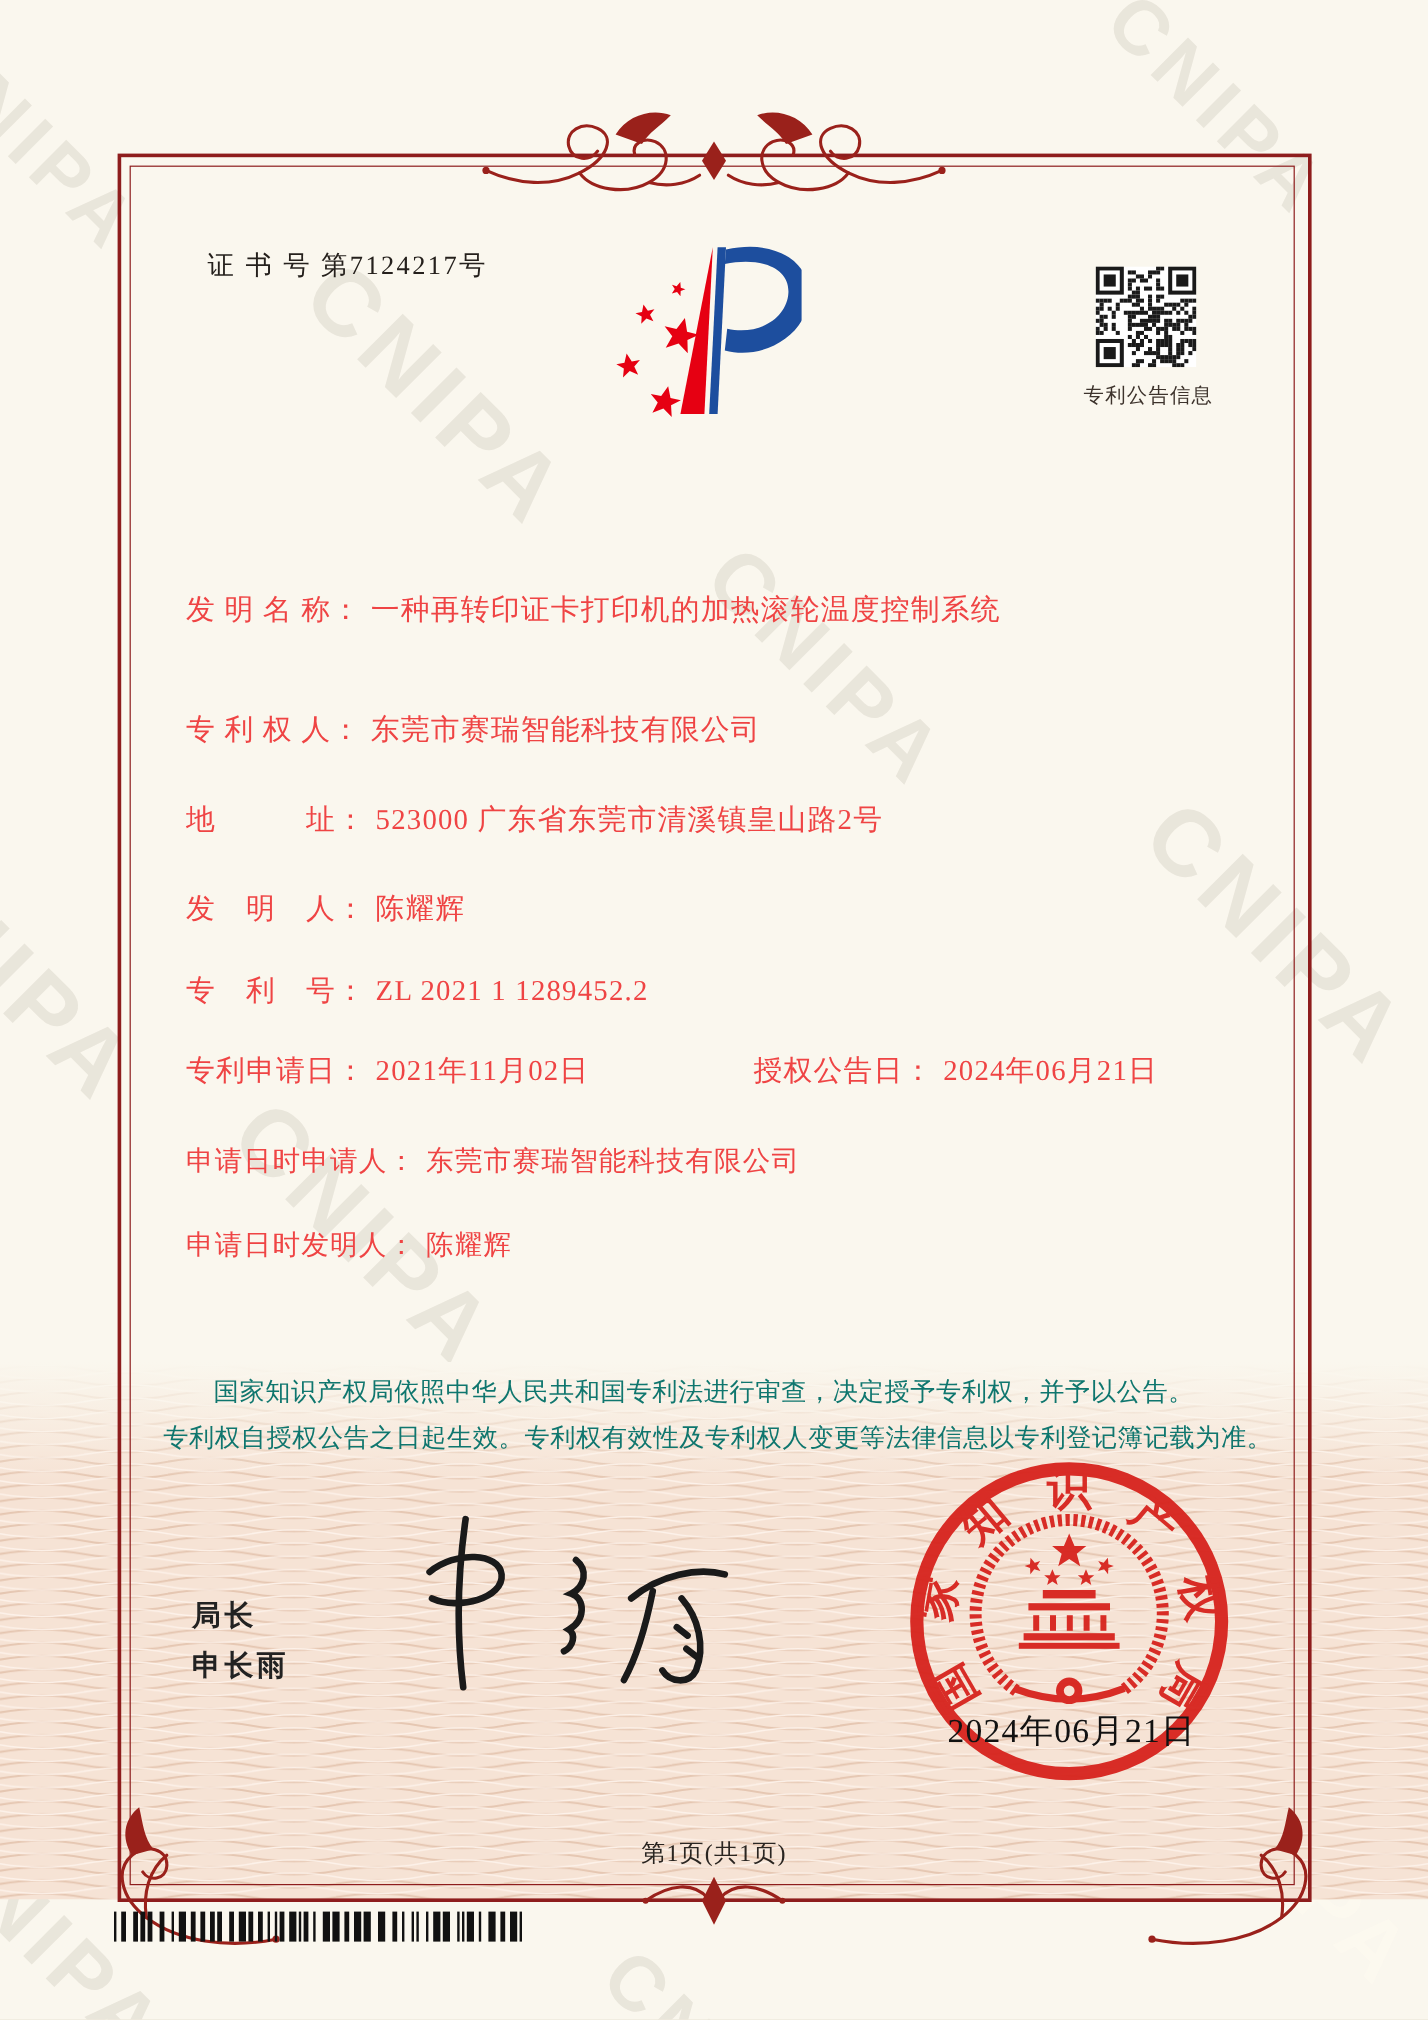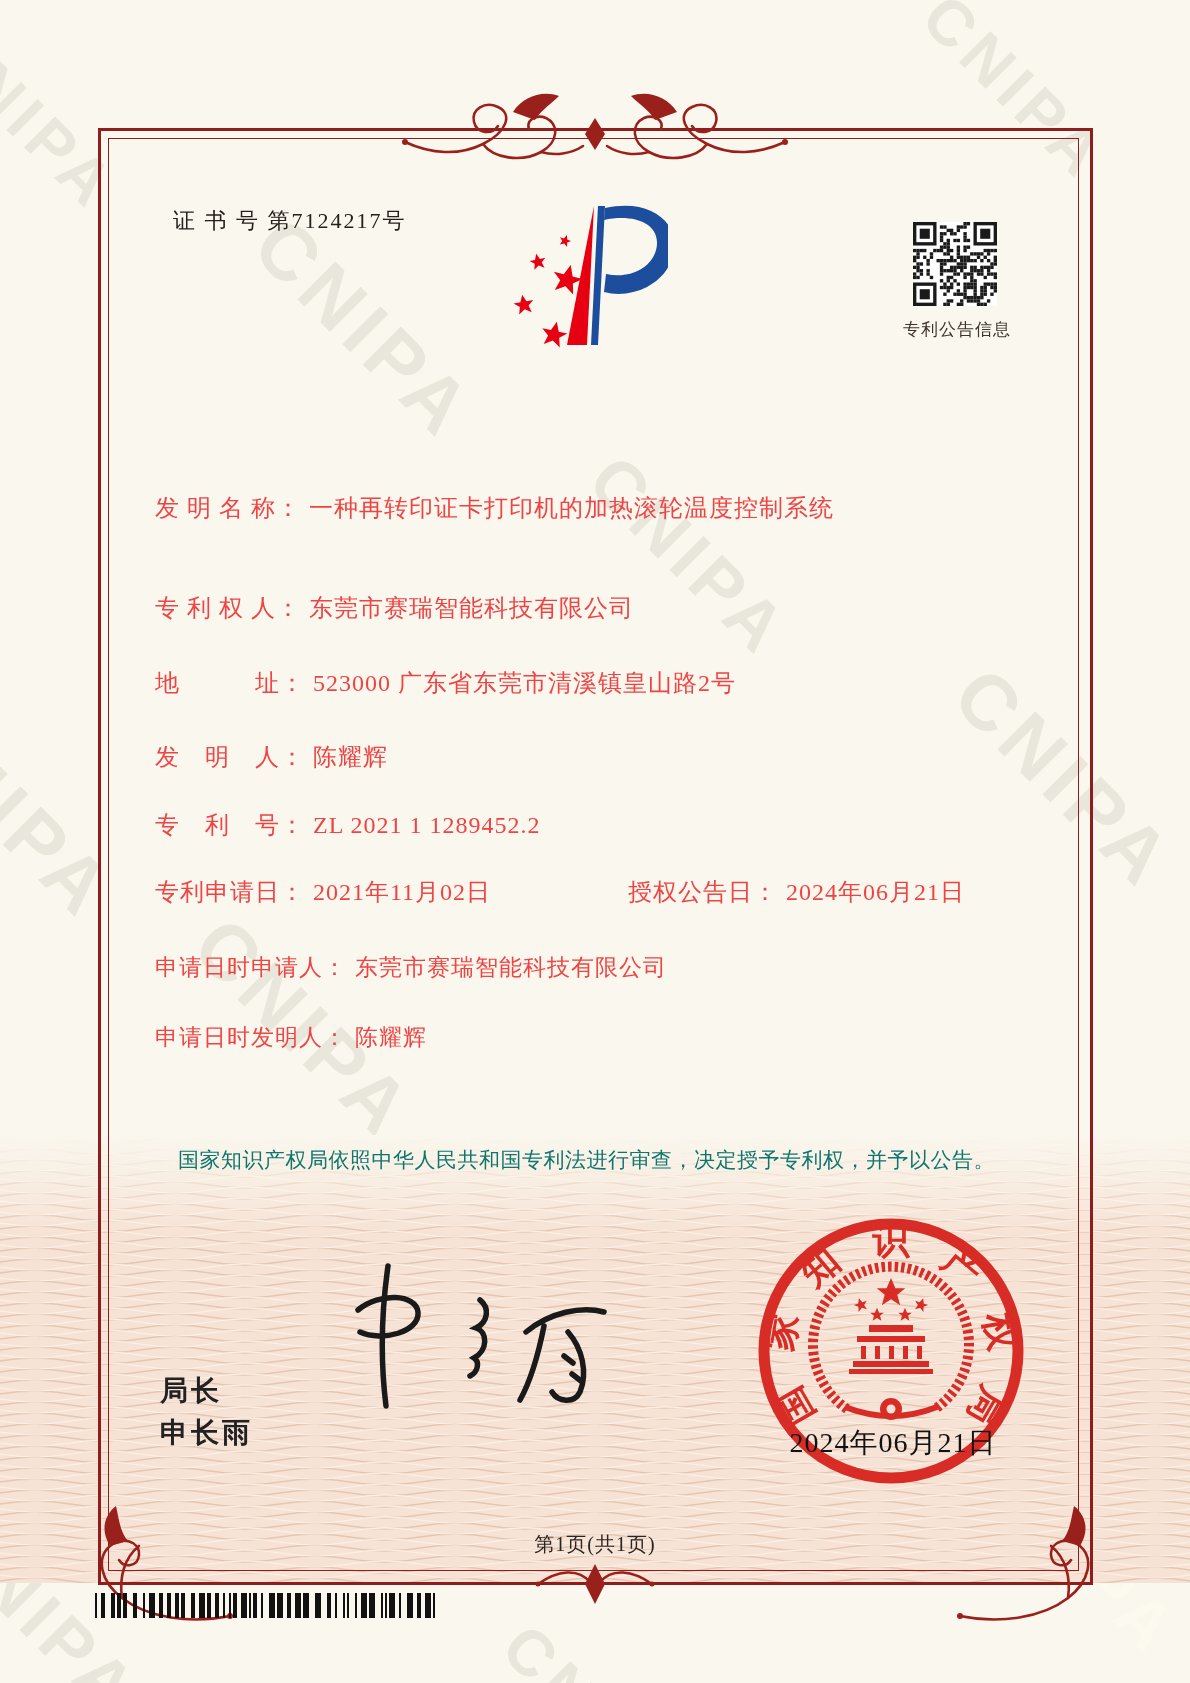--- a/index.html
+++ b/index.html
@@ -24,21 +24,21 @@
   .qr-label{left:898px;top:318px;width:118px;text-align:center;font-size:17px;letter-spacing:1px;color:#3d332c;}
   .title{left:0;right:0;top:346px;text-align:center;font-size:52px;font-weight:700;
          letter-spacing:30px;text-indent:30px;color:#111;}
 
   .frow{position:absolute;white-space:nowrap;font-size:24px;letter-spacing:1px;color:#ef4444;}
   .frow .val{margin-left:8px;}
 
   .stmt{position:absolute;white-space:nowrap;font-size:21px;letter-spacing:0.5px;color:#0f766e;}
 
   .signer{position:absolute;left:160px;font-family:"Liberation Sans","DejaVu Sans",sans-serif;
-          font-size:28px;font-weight:600;color:#222;letter-spacing:3px;margin-top:42px;}
+          font-size:24px;font-weight:600;color:#222;letter-spacing:3px;}
 
   .seal-date{left:743px;top:1424px;width:300px;text-align:center;font-size:28px;
              letter-spacing:1px;color:#121212;z-index:6;}
   .seal-svg{left:753px;top:1213px;z-index:5;opacity:0.95;}
   .seal-svg text{font-family:"Liberation Serif","DejaVu Serif",serif;font-weight:700;}
 
   .footer-page{left:0;right:0;top:1531px;text-align:center;font-size:20px;letter-spacing:1px;color:#2a2521;}
 
   .barcode{left:95px;top:1593px;width:360px;height:25px;display:flex;align-items:stretch;}
   .barcode span{display:inline-block;background:#111;height:100%;}
@@ -385,20 +385,21 @@
     <span class="lab">授权公告日：</span><span class="val">2024年06月21日</span>
   </div>
   <div class="frow z4" style="left:155px;top:952px;font-size:23px">
     <span class="lab">申请日时申请人：</span><span class="val">东莞市赛瑞智能科技有限公司</span>
   </div>
   <div class="frow z4" style="left:155px;top:1022px;font-size:23px">
     <span class="lab">申请日时发明人：</span><span class="val">陈耀辉</span>
   </div>
 
   <div class="stmt z4" style="left:178px;top:1146px">国家知识产权局依照中华人民共和国专利法进行审查，决定授予专利权，并予以公告。</div>
+  <div class="stmt z4" style="left:136px;top:1184px">专利权自授权公告之日起生效。专利权有效性及专利权人变更等法律信息以专利登记簿记载为准。</div>
 
   <div class="signer z4" style="top:1330px">局长</div>
   <div class="signer z4" style="top:1372px">申长雨</div>
 
   <svg class="abs z4" style="left:330px;top:1248px;" width="300" height="180" viewBox="0 0 300 180">
     <g fill="none" stroke="#1a1a1a" stroke-width="5.5" stroke-linecap="round">
       <path d="M58 18 C 52 60 50 110 56 158"></path>
       <path d="M28 62 C 50 44 86 46 88 64 C 90 84 52 94 30 84"></path>
       <path d="M150 52 C 160 60 158 74 146 80 C 158 84 158 102 144 110 C 150 114 148 124 140 128"></path>
       <path d="M196 84 C 220 64 252 58 274 64"></path>

